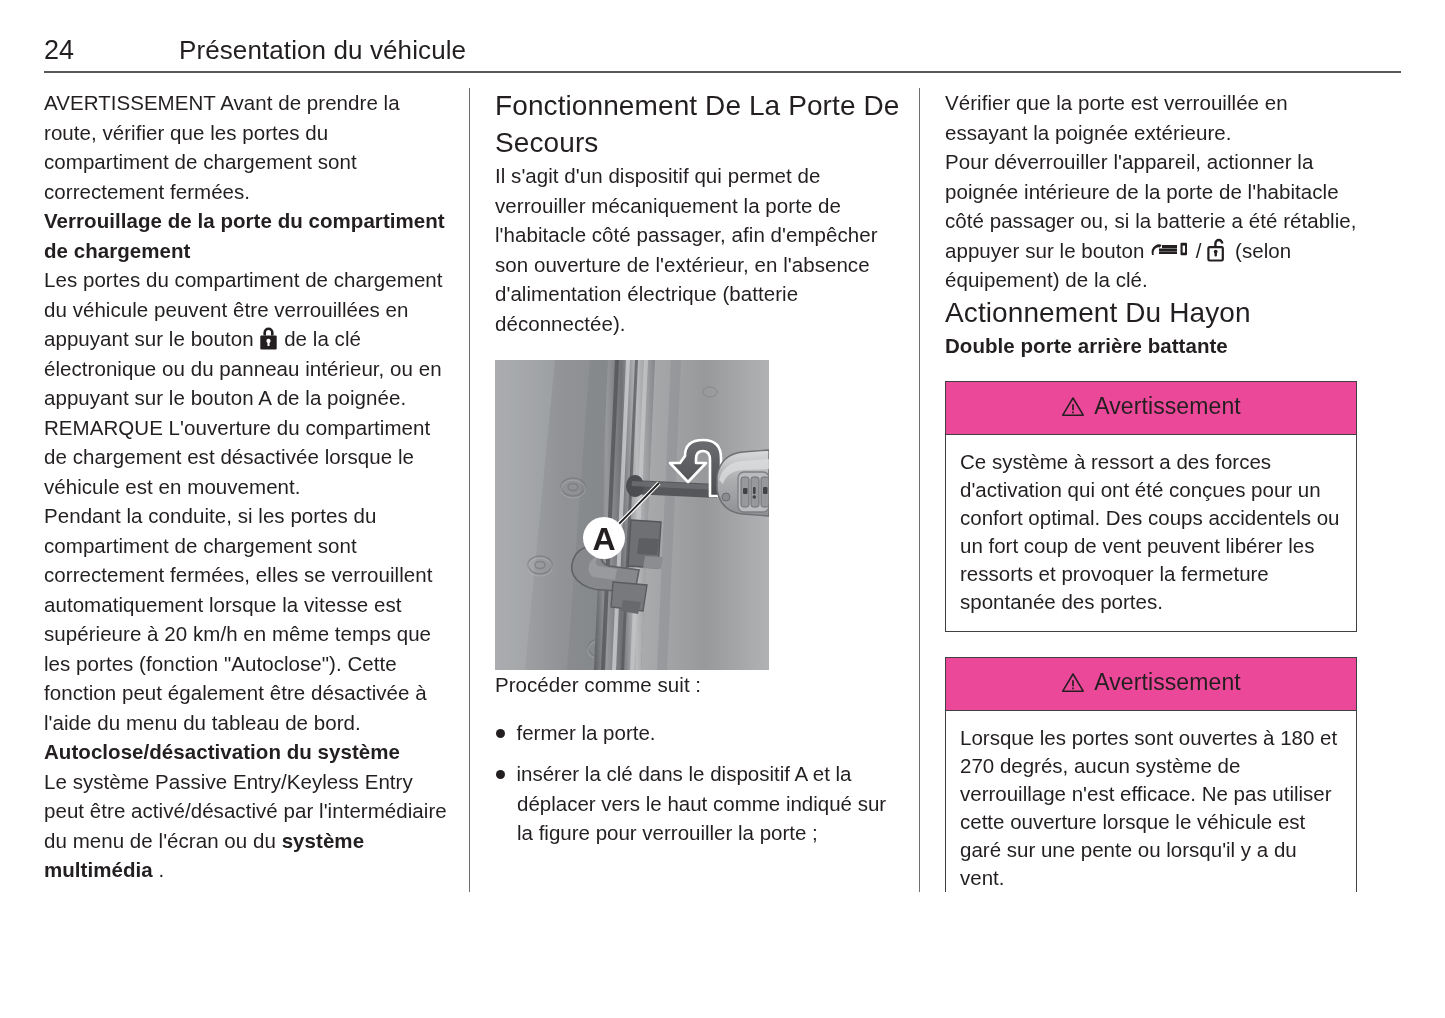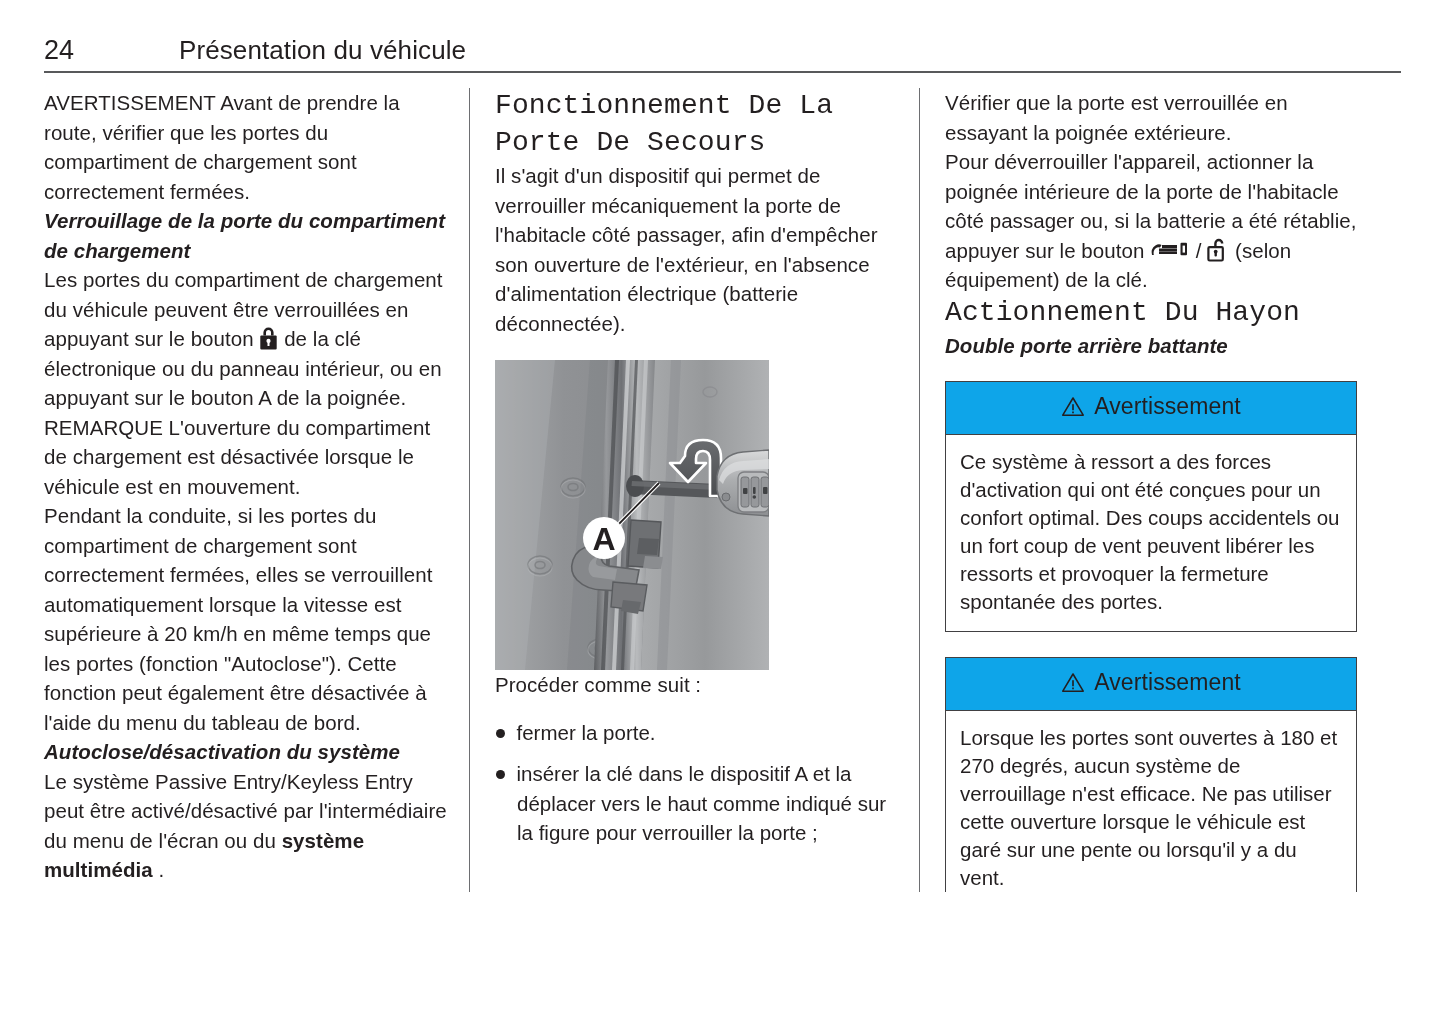--- a/index.html
+++ b/index.html
@@ -101,21 +101,20 @@
   }
   .gap-para { margin-top: 21px; }
 
   h2.section-title {
     margin: 0;
     font-size: 28px;
     line-height: 36.5px;
     font-weight: 400;
     color: #231f20;
     letter-spacing: 0.1px;
-    font-family: Liberation Mono, monospace;
   }
   h3.sub-title {
     margin: 0;
     font-size: 20.5px;
     line-height: 29.5px;
     font-weight: 700;
     color: #231f20;
     letter-spacing: 0.05px;
   }
   .bold-inline { font-weight: 700; }
@@ -174,21 +173,21 @@
   }
 
   
   .warn-box {
     border: 1.6px solid #414042;
     box-sizing: border-box;
     width: 100%;
   }
   .warn-box + .warn-box { margin-top: 25px; }
   .warn-head {
-    background: #0ea5e9;
+    background: #ec4899;
     border-bottom: 1.6px solid #414042;
     text-align: center;
     padding: 10px 8px 11px 8px;
     font-size: 23px;
     line-height: 28px;
     color: #231f20;
     letter-spacing: 0.1px;
   }
   .warn-head .tri {
     display: inline-block;
@@ -196,21 +195,21 @@
     margin-right: 9px;
   }
   .warn-body {
     padding: 13px 14px 15px 14px;
     font-size: 20.5px;
     line-height: 28px;
     color: #231f20;
   }
   .warn-body p { margin: 0; }
 
-  .sub-title-spaced { margin-top: 20px; font-style: italic; }
+  .sub-title-spaced { margin-top: 20px; }
   .section-title-spaced { margin-top: 24px; }
 </style>
 </head>
 <body>
 
 <div class="page">
 
   <div class="page-header">
     <div class="page-number">24</div>
     <div class="header-title">Présentation du véhicule</div>

